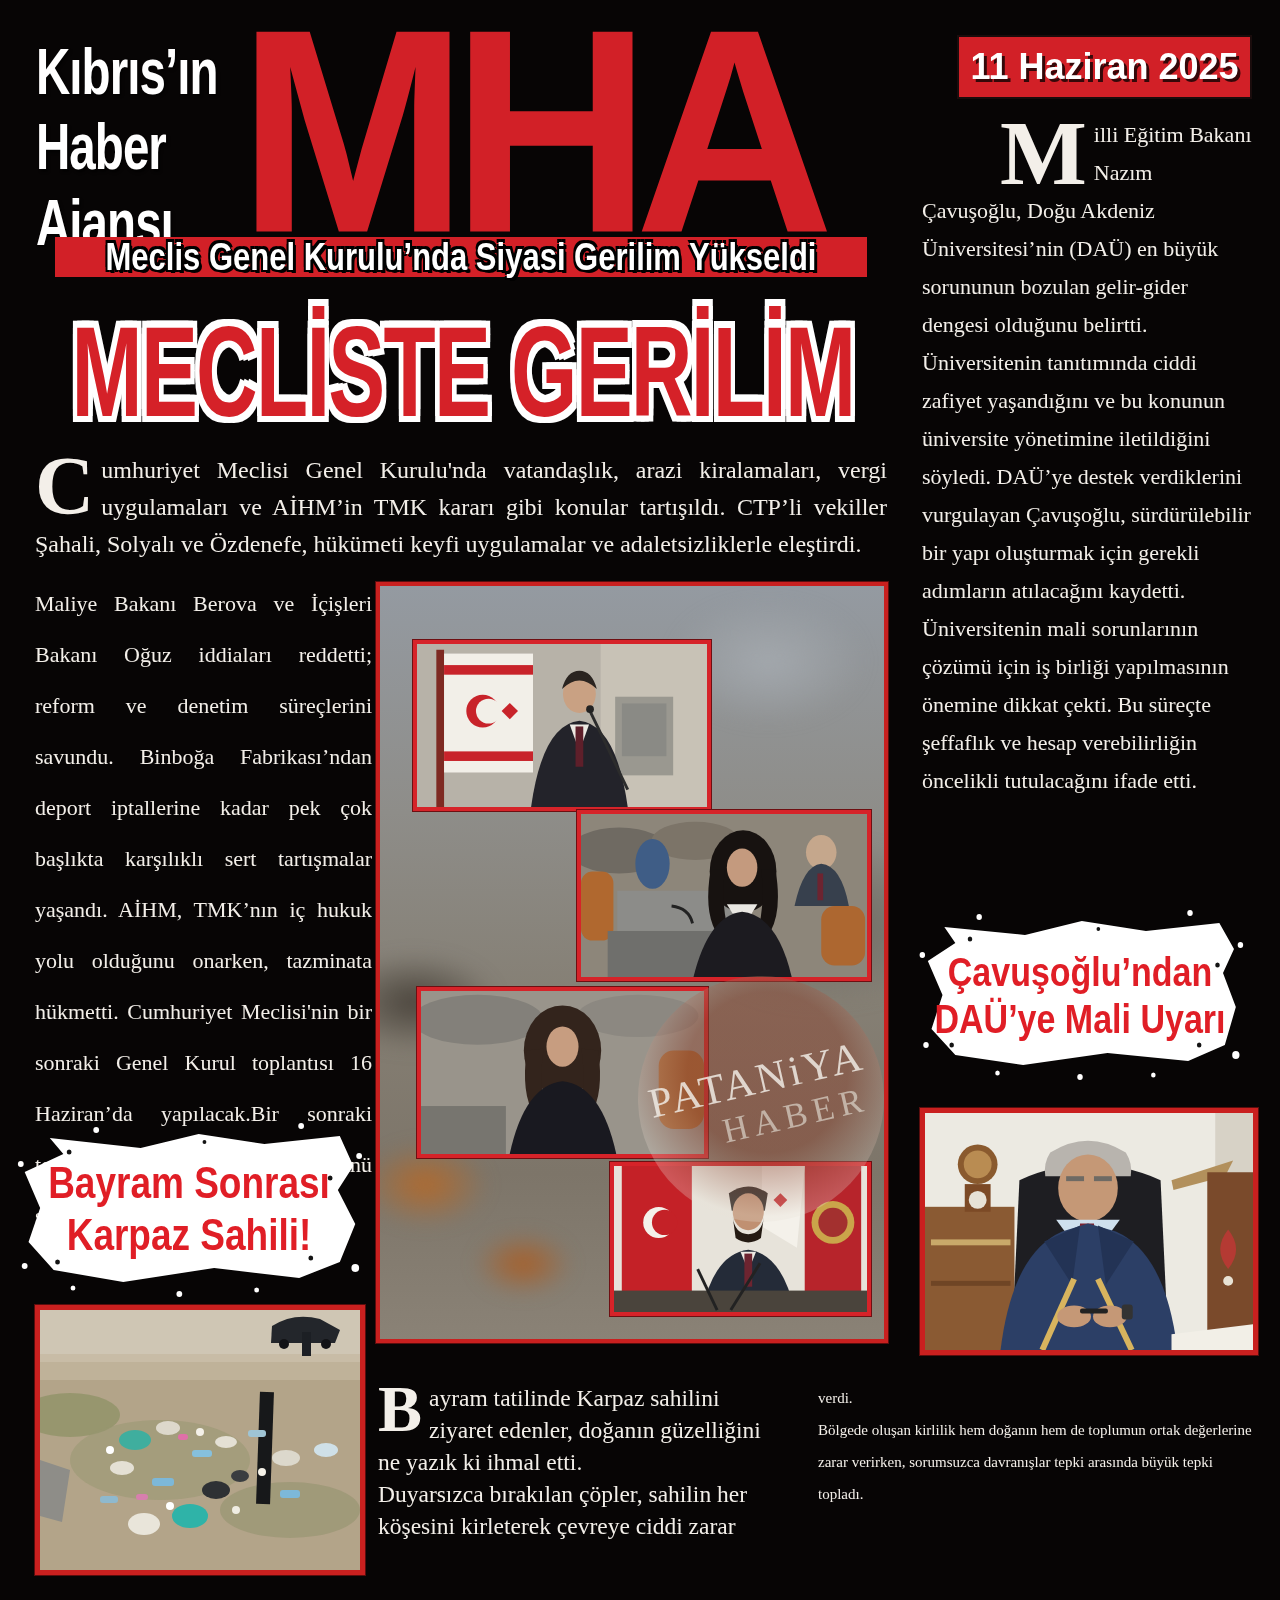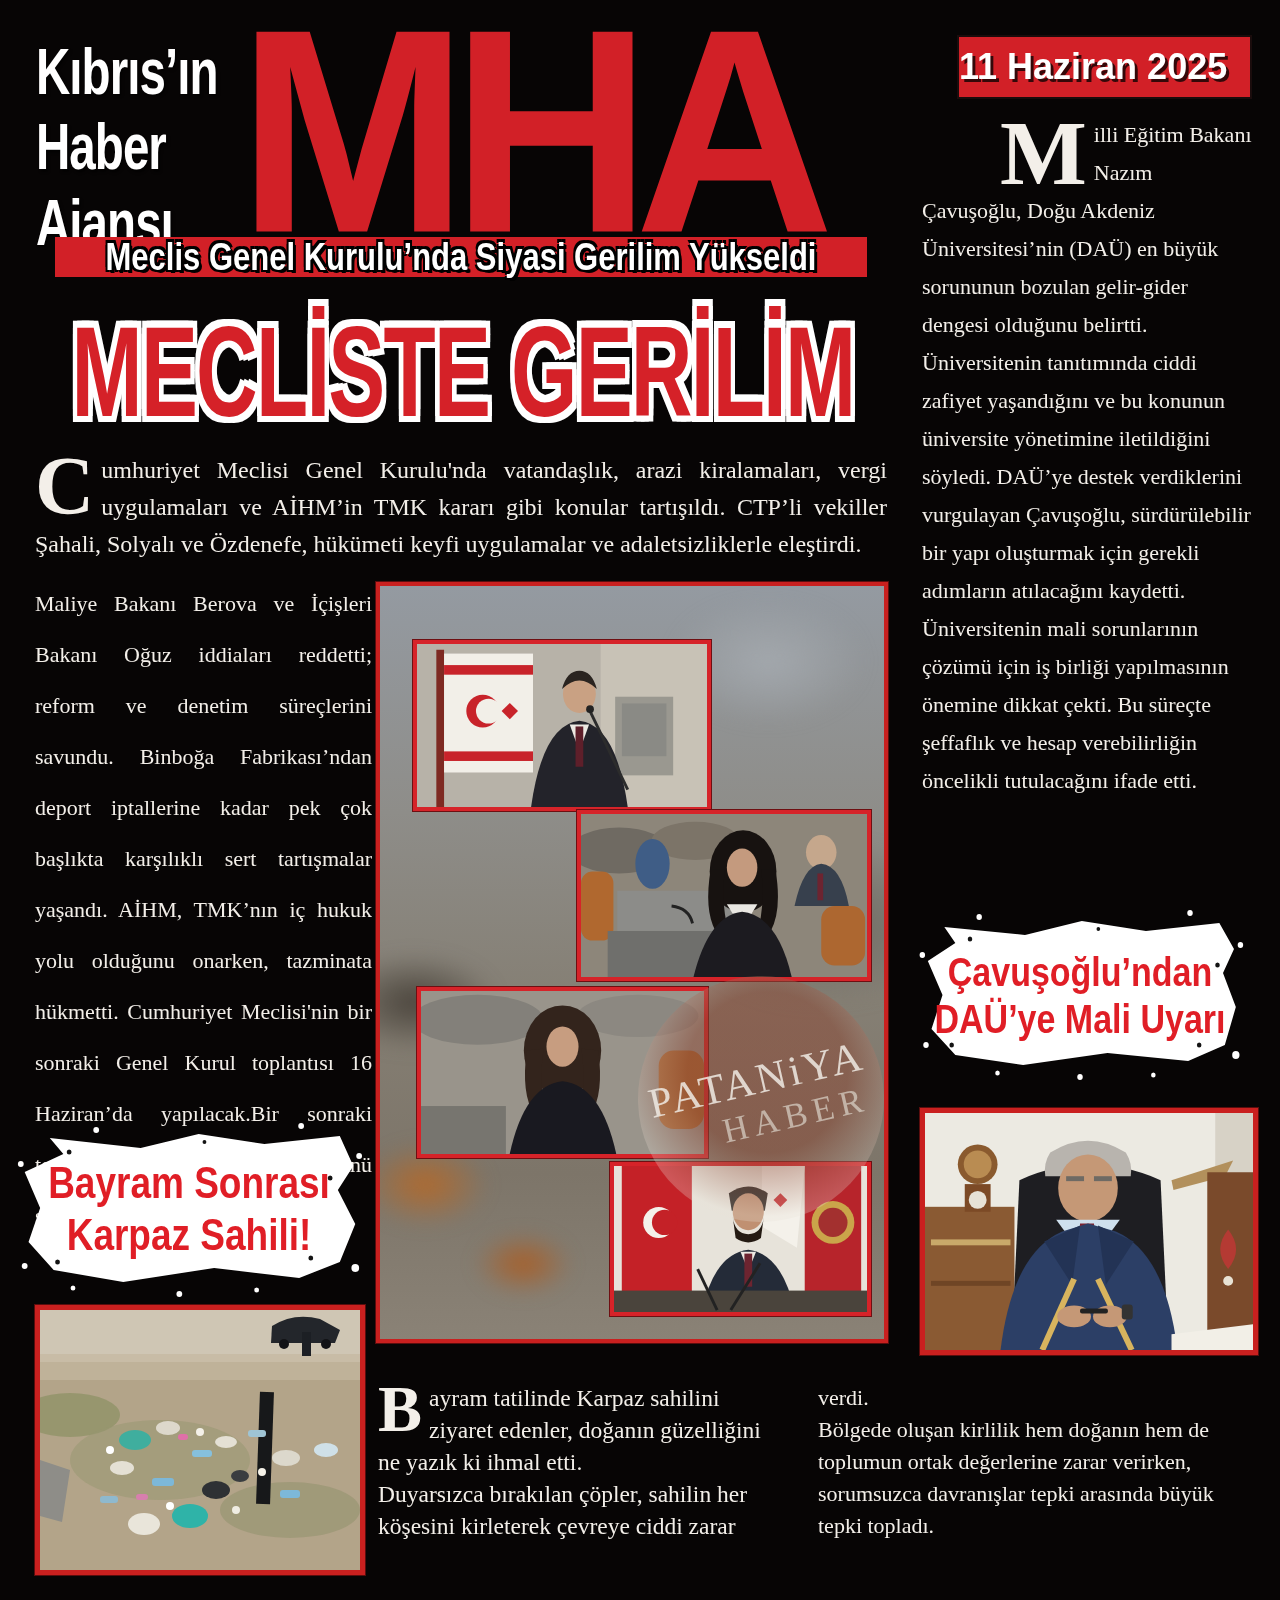--- a/index.html
+++ b/index.html
@@ -7,21 +7,21 @@
         font-family:"Liberation Sans",sans-serif;}
   
   .agency{position:absolute;left:36px;top:34px;color:#fff;font-weight:900;
           font-size:50px;line-height:58px;letter-spacing:-1px;
           transform:scale(.95,1.3);transform-origin:top left;
           text-shadow:2px 2px 2px rgba(0,0,0,.6);}
   .logo{position:absolute;left:238px;top:18px;width:730px;height:210px;color:#d22027;
         font-weight:900;font-size:238px;line-height:185px;letter-spacing:-14px;
         transform:scale(1.16,1.22);transform-origin:top left;}
   .datebox{position:absolute;left:957px;top:35px;width:291px;height:60px;background:#d22027;
-           border:2px solid #1a0c0c;display:flex;align-items:center;justify-content:flex-start;
+           border:2px solid #1a0c0c;display:flex;align-items:center;justify-content:center;
            color:#fff;font-weight:900;font-size:36px;z-index:5;
            text-shadow:3px 3px 0 rgba(0,0,0,.75);}
   
   .kicker{position:absolute;left:55px;top:237px;width:812px;height:40px;background:#d22027;
           display:flex;align-items:center;justify-content:center;}
   .kicker span{color:#fff;font-weight:900;font-size:31px;transform:scale(1,1.25);
           text-shadow:-2px -2px 0 #000,2px -2px 0 #000,-2px 2px 0 #000,2px 2px 0 #000,3px 3px 0 #000;}
   .headline{position:absolute;left:20px;top:306px;width:860px;text-align:center;
             font-weight:900;font-size:97px;line-height:100px;color:#d52128;letter-spacing:-2px;
             transform:scale(.88,1.32);transform-origin:center top;white-space:nowrap;
@@ -32,21 +32,21 @@
   .intro{position:absolute;left:35px;top:452px;width:852px;font-size:24px;line-height:37px;
          text-align:justify;}
   .dropcap{float:left;font-weight:700;line-height:.82;padding-right:7px;}
   .intro .dropcap{font-size:82px;}
   .leftcol{position:absolute;left:35px;top:578px;width:337px;font-size:22px;line-height:51px;
            text-align:justify;}
   .rightcol{position:absolute;left:922px;top:116px;width:332px;font-size:22px;line-height:38px;}
   .rightcol .dropcap{font-size:92px;margin-left:78px;}
   .botleft{position:absolute;left:378px;top:1382px;width:408px;font-size:23.5px;line-height:32px;}
   .botleft .dropcap{font-size:66px;}
-  .botright{position:absolute;left:818px;top:1382px;width:442px;font-size:22px;line-height:32px;}
+  .botright{position:absolute;left:818px;top:1382px;width:442px;font-size:15px;line-height:32px;}
   
   .badge{position:absolute;}
   .badge svg{position:absolute;inset:0;width:100%;height:100%;}
   .badge .btxt{position:absolute;inset:0;display:flex;flex-direction:column;align-items:center;
         justify-content:center;color:#e01e26;font-weight:900;text-align:center;
         transform:scale(1,1.18);}
   .badge-dau{left:915px;top:905px;width:330px;height:180px;text-decoration:underline;}
   .badge-dau .btxt{font-size:34px;line-height:40px;}
   .badge-karpaz{left:15px;top:1120px;width:348px;height:180px;}
   .badge-karpaz .btxt{font-size:37px;line-height:44px;}

